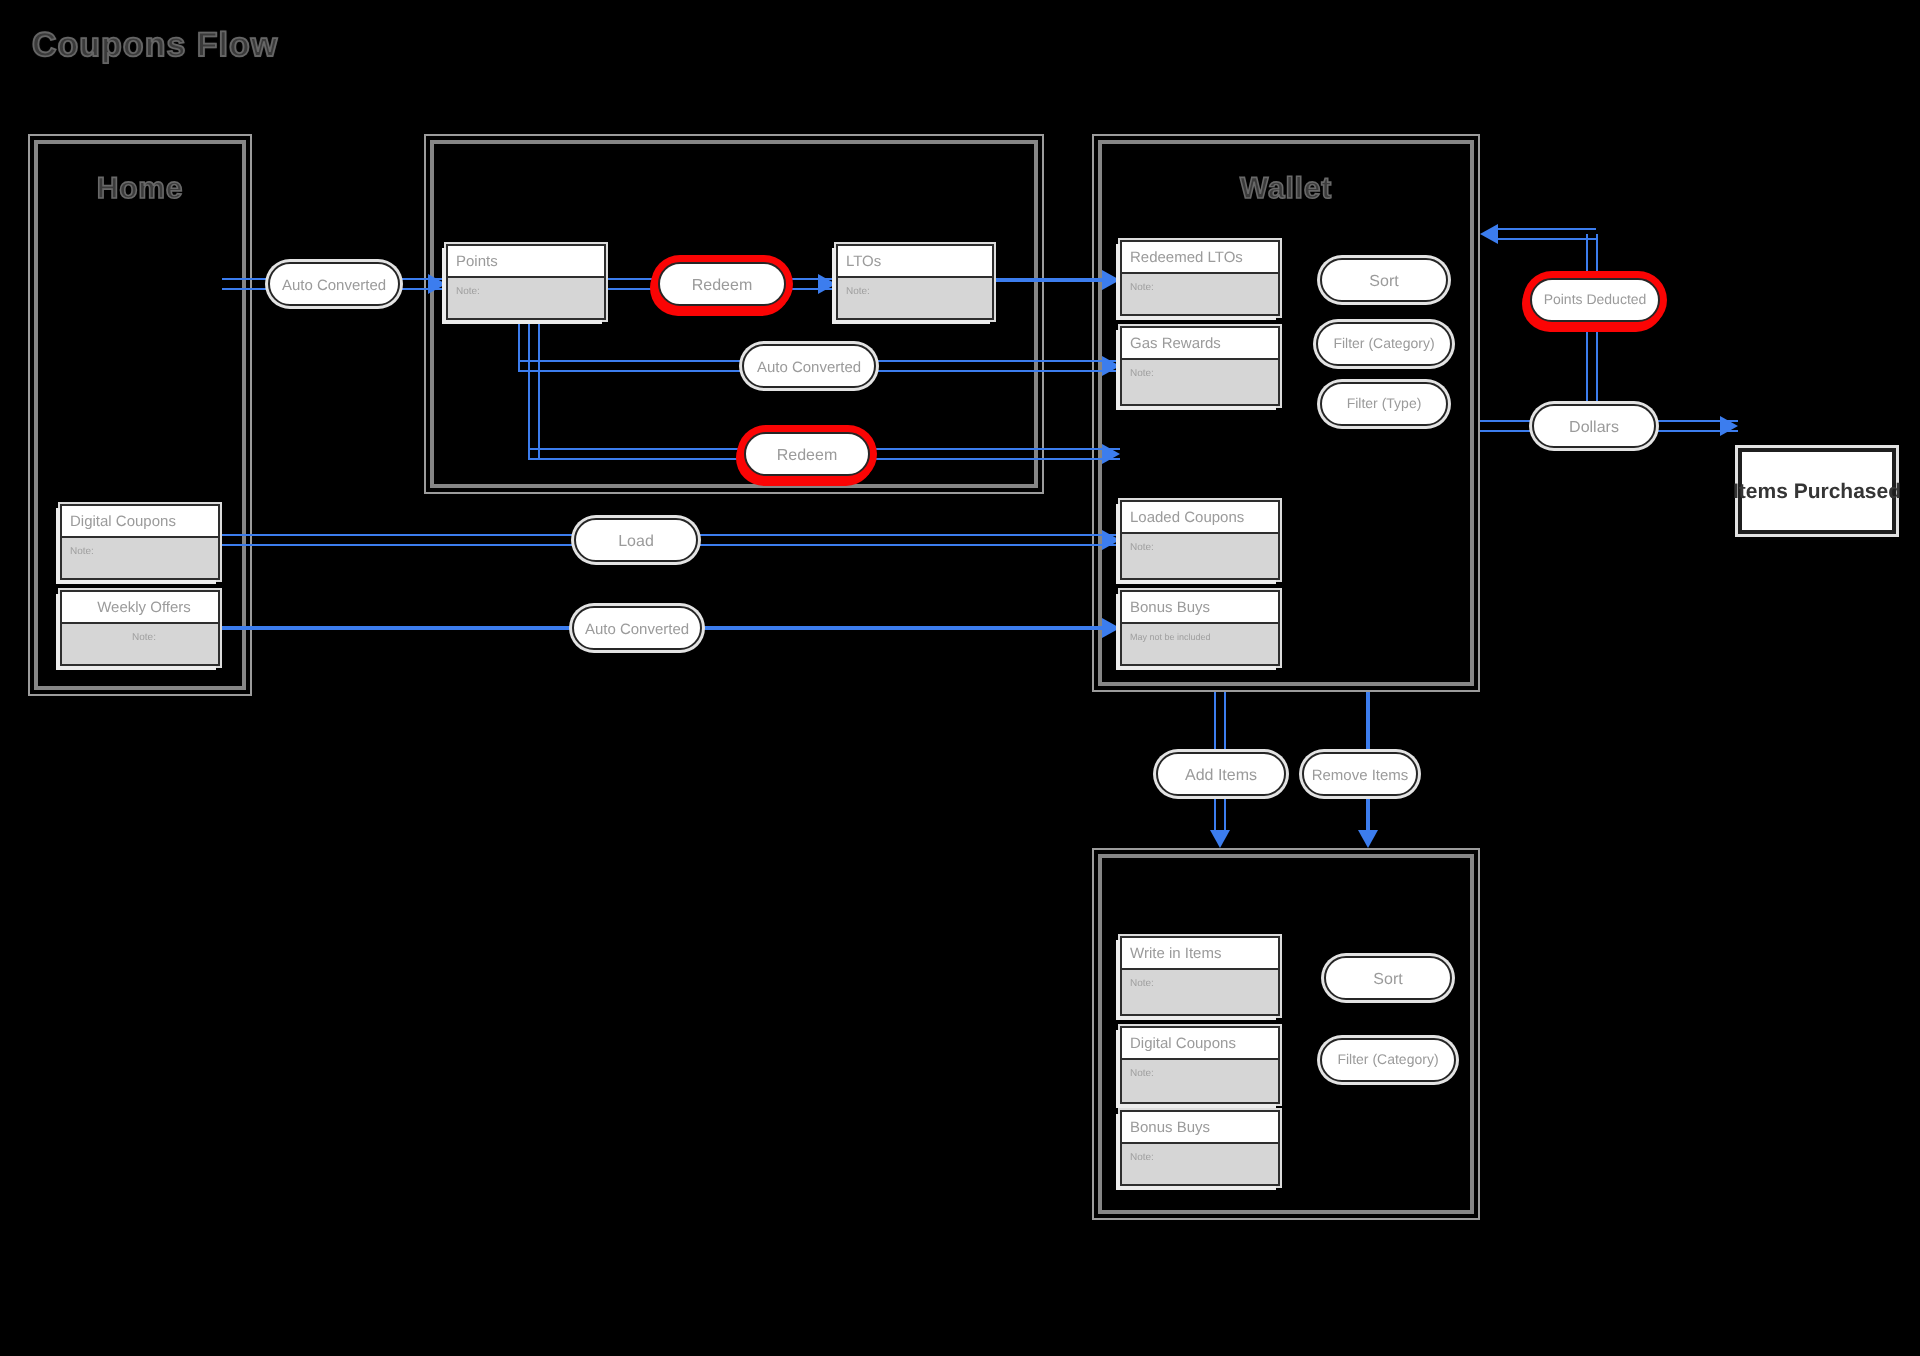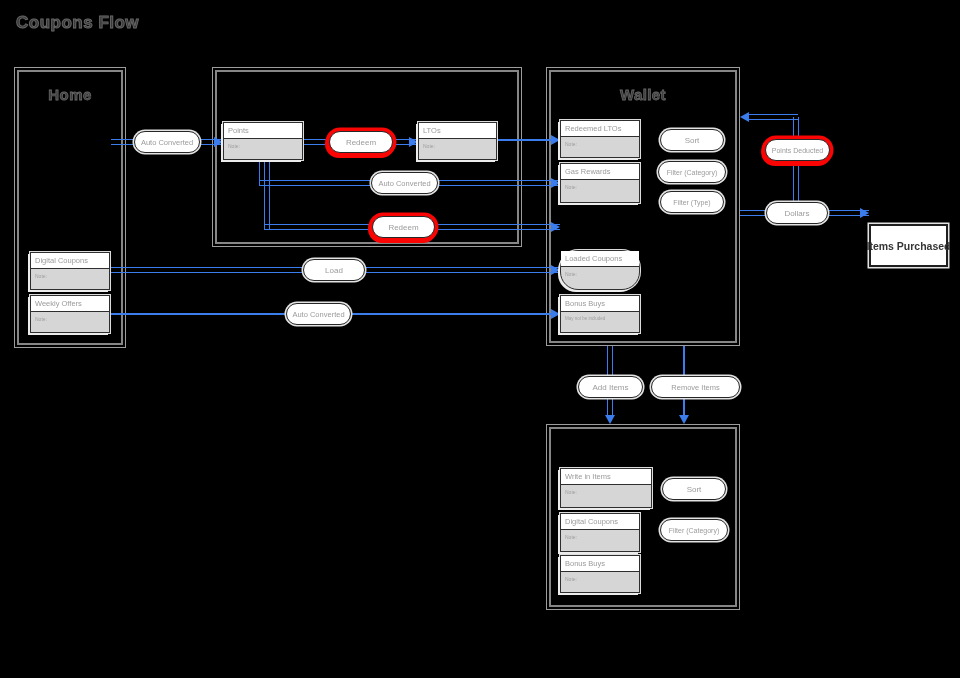--- a/index.html
+++ b/index.html
@@ -133,21 +133,21 @@
   <div class="arr arr-r" style="left:860px;top:208px;"></div>
 
   <div class="edge v-double" style="left:793px;top:117px;height:86px;"></div>
   <div class="edge h-double" style="left:747px;top:114px;width:51px;"></div>
   <div class="arr arr-l" style="left:740px;top:112px;"></div>
 
   <div class="card" style="left:30px;top:252px;width:80px;height:38px;">
     <div class="card-title">Digital Coupons</div>
     <div class="card-note">Note:</div>
   </div>
-  <div class="card" style="left:30px;top:295px;width:80px;height:38px;">
+  <div class="card" style="left:30px;top:295px;width:80px;height:38px;text-align:center;">
     <div class="card-title">Weekly Offers</div>
     <div class="card-note">Note:</div>
   </div>
 
   <div class="card" style="left:223px;top:122px;width:80px;height:38px;">
     <div class="card-title">Points</div>
     <div class="card-note">Note:</div>
   </div>
   <div class="card" style="left:560px;top:120px;width:80px;height:38px;">
     <div class="card-title">Redeemed LTOs</div>
@@ -155,40 +155,40 @@
   </div>
 
   <div class="card" style="left:418px;top:122px;width:79px;height:38px;">
     <div class="card-title">LTOs</div>
     <div class="card-note">Note:</div>
   </div>
   <div class="card" style="left:560px;top:163px;width:80px;height:40px;">
     <div class="card-title">Gas Rewards</div>
     <div class="card-note">Note:</div>
   </div>
-  <div class="card" style="left:560px;top:250px;width:80px;height:40px;border-radius:18px;">
+  <div class="card" style="left:560px;top:250px;width:80px;height:40px;">
     <div class="card-title">Loaded Coupons</div>
     <div class="card-note">Note:</div>
   </div>
   <div class="card" style="left:560px;top:295px;width:80px;height:38px;">
     <div class="card-title">Bonus Buys</div>
     <div class="card-note" style="font-size:4.5px;">May not be included</div>
   </div>
 
   <div class="pill" style="left:660px;top:129px;width:64px;height:22px;">
     <span>Sort</span>
   </div>
   <div class="pill" style="left:658px;top:161px;width:68px;height:22px;font-size:7px;">
     <span>Filter (Category)</span>
   </div>
   <div class="pill" style="left:660px;top:191px;width:64px;height:22px;font-size:7px;">
     <span>Filter (Type)</span>
   </div>
 
-  <div class="card" style="left:560px;top:468px;width:92px;height:40px;">
+  <div class="card" style="left:560px;top:468px;width:80px;height:40px;">
     <div class="card-title">Write in Items</div>
     <div class="card-note">Note:</div>
   </div>
   <div class="card" style="left:560px;top:513px;width:80px;height:39px;">
     <div class="card-title">Digital Coupons</div>
     <div class="card-note">Note:</div>
   </div>
   <div class="card" style="left:560px;top:555px;width:80px;height:38px;">
     <div class="card-title">Bonus Buys</div>
     <div class="card-note">Note:</div>
@@ -210,41 +210,41 @@
   </div>
 
   <div class="pill" style="left:371px;top:172px;width:67px;height:22px;font-size:7.5px;">
     <span>Auto Converted</span>
   </div>
 
   <div class="pill red" style="left:372px;top:216px;width:63px;height:22px;">
     <span>Redeem</span>
   </div>
 
-  <div class="pill" style="left:287px;top:259px;width:62px;height:22px;margin-left:16px;">
+  <div class="pill" style="left:287px;top:259px;width:62px;height:22px;">
     <span>Load</span>
   </div>
 
   <div class="pill" style="left:286px;top:303px;width:65px;height:22px;font-size:7.5px;">
     <span>Auto Converted</span>
   </div>
 
   <div class="pill red" style="left:765px;top:139px;width:65px;height:22px;font-size:7px;">
     <span>Points Deducted</span>
   </div>
 
   <div class="pill" style="left:766px;top:202px;width:62px;height:22px;">
     <span>Dollars</span>
   </div>
 
   <div class="pill" style="left:578px;top:376px;width:65px;height:22px;">
     <span>Add Items</span>
   </div>
 
-  <div class="pill" style="left:651px;top:376px;width:89px;height:22px;font-size:7.5px;">
+  <div class="pill" style="left:651px;top:376px;width:58px;height:22px;font-size:7.5px;">
     <span>Remove Items</span>
   </div>
 
   <div class="terminal-box" style="left:869px;top:192px;width:79px;height:43px;margin-top:32px;">
     <span>Items Purchased</span>
   </div>
 
 </div>
 
 </body></html>

